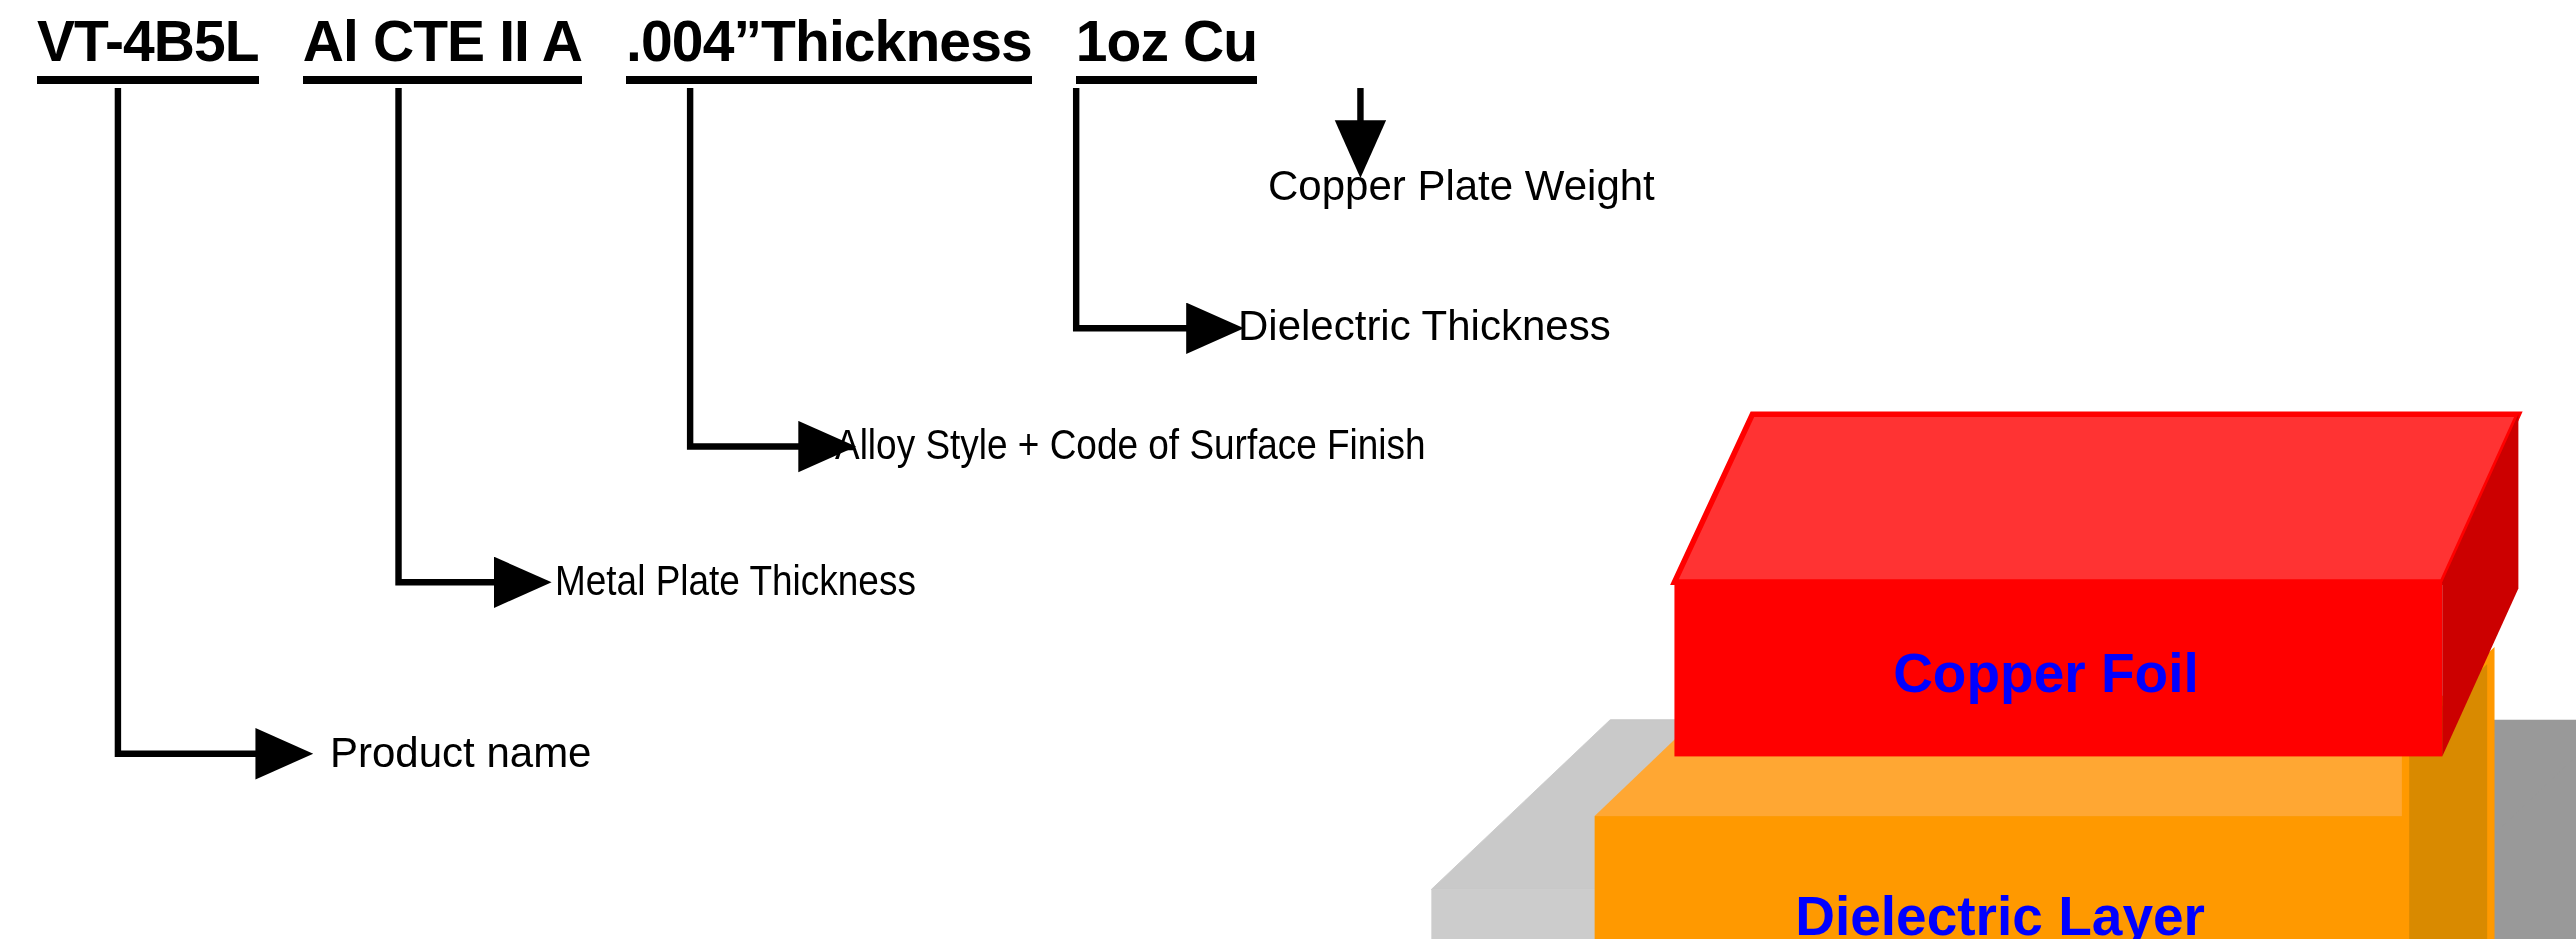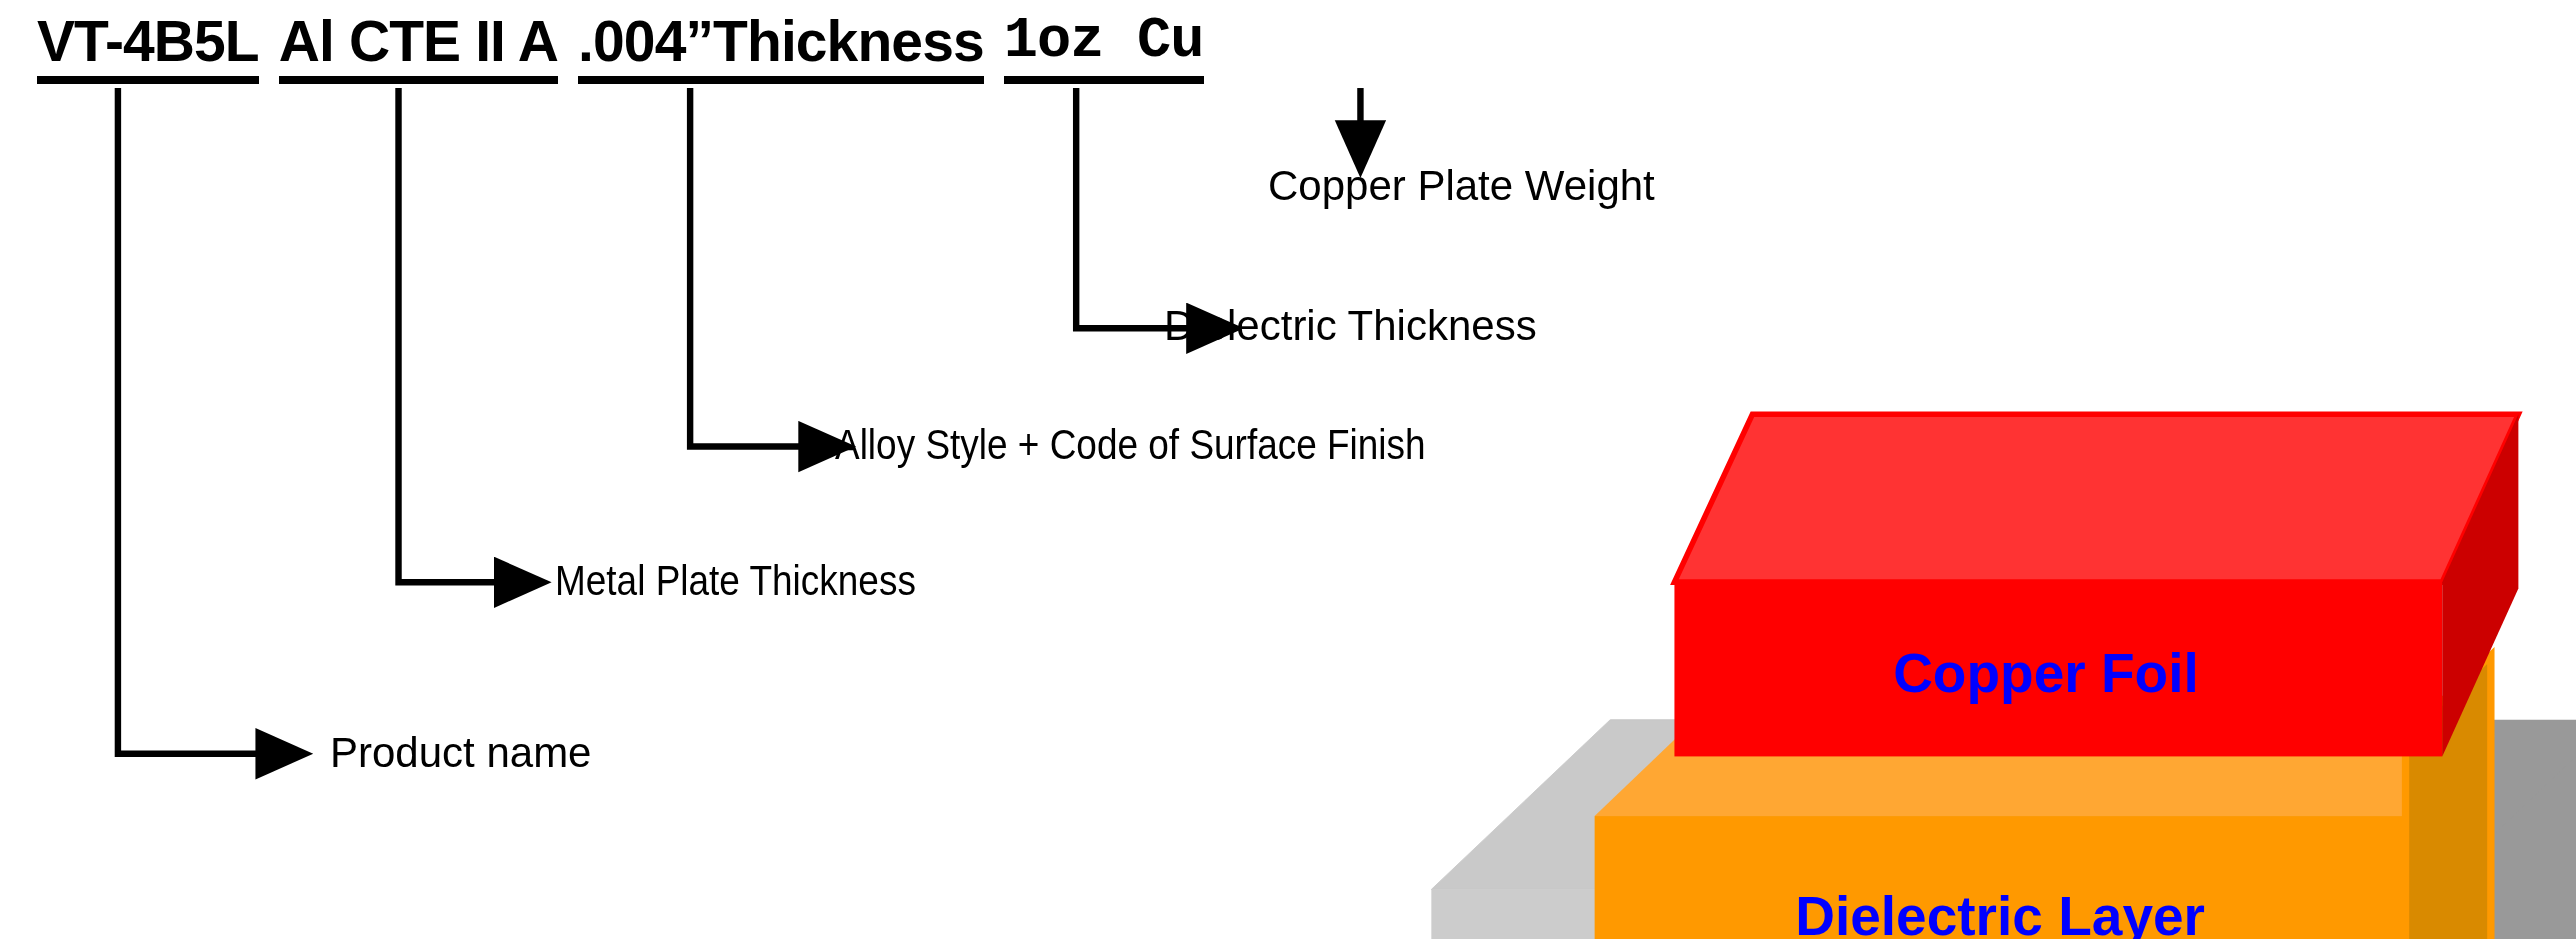--- a/index.html
+++ b/index.html
@@ -23,32 +23,33 @@
   }
 
   
   #title-row {
     position: absolute;
     left: 37px;
     top: 13px;
     display: flex;
     align-items: flex-end;
     white-space: nowrap;
+    gap: 24px;
   }
   .pn-seg {
     font-size: 57px;
     font-weight: bold;
     color: #000000;
     letter-spacing: -0.9px;
     line-height: 1.0;
     padding: 0 0 5.5px 0;
     margin-right: 20px;
     border-bottom: 8.3px solid #000000;
   }
-  .pn-seg:last-child { margin-right: 0; font-family: Liberation Mono, monospace; }
+  .pn-seg:last-child { margin-right: 0; }
 
   
   #leaders {
     position: absolute;
     left: 0; top: 0;
     width: 2576px;
     height: 939px;
     pointer-events: none;
   }
 
@@ -99,21 +100,21 @@
 
     <path d="M752,96 L752,487 L877,487" stroke="#000000" stroke-width="7" fill="none" marker-end="url(#arrowR)"></path>
 
     <path d="M434,96 L434,635 L545,635" stroke="#000000" stroke-width="7" fill="none" marker-end="url(#arrowR)"></path>
 
     <path d="M128,96 L128,822 L285,822" stroke="#000000" stroke-width="7" fill="none" marker-end="url(#arrowR)"></path>
   </svg>
 
   <div class="callout-label" style="left:1268px; top:165px;">Copper Plate Weight</div>
 
-  <div class="callout-label" style="left:1164px; top:305px;">Dielectric Thickness</div>
+  <div class="callout-label" style="left:1238px; top:305px;">Dielectric Thickness</div>
 
   <div class="callout-label callout-narrow" style="left:835px; top:424px;">Alloy Style + Code of Surface Finish</div>
 
   <div class="callout-label callout-narrow" style="left:555px; top:560px;">Metal Plate Thickness</div>
 
   <div class="callout-label" style="left:330px; top:732px;">Product name</div>
 
   <div id="stack">
     <svg viewBox="0 0 1270 654" width="1165" height="600">
 

